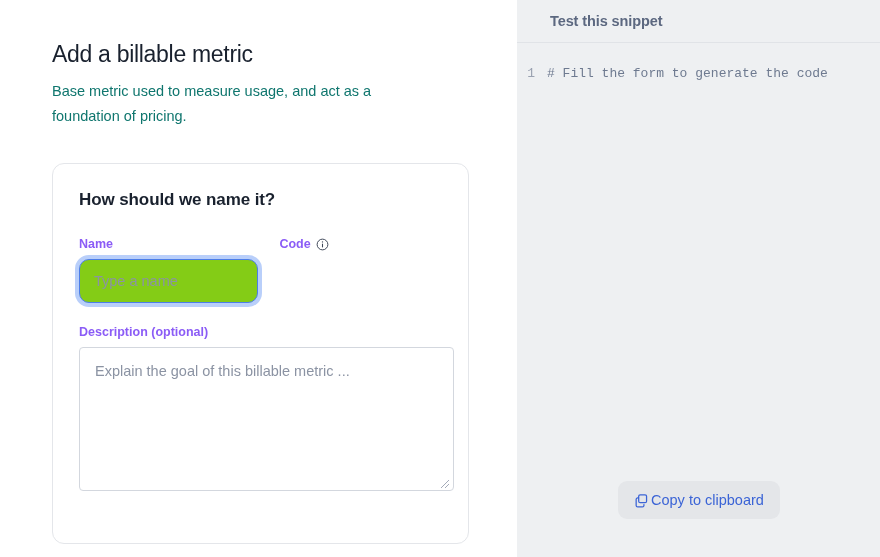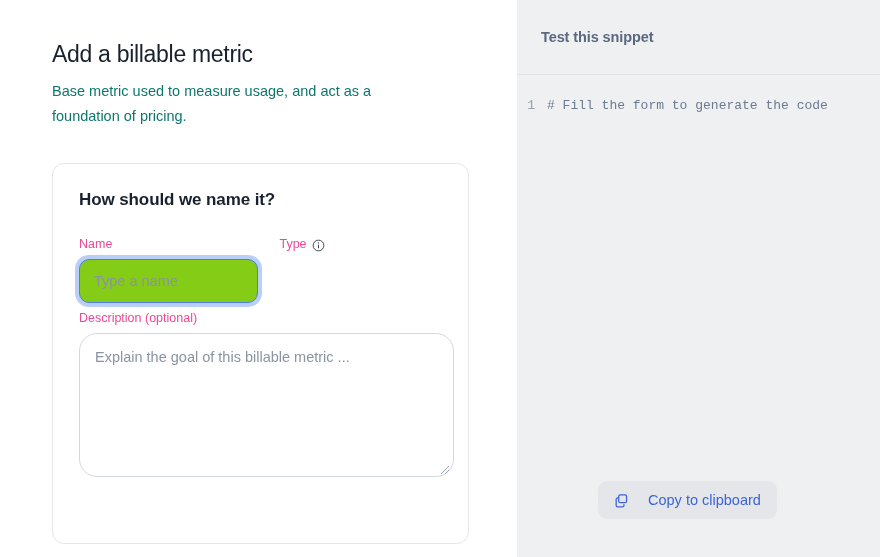--- a/index.html
+++ b/index.html
@@ -71,25 +71,25 @@
   }
   .field {
     display: flex;
     flex-direction: column;
   }
   .field-name { width: 183px; }
   .field-code { width: 178px; }
 
   .field-label {
     font-size: 12.5px;
-    font-weight: normal;
-    color: #ec4899;
+    font-weight: bold;
+    color: #8b5cf6;
     margin-bottom: 7px;
     display: flex;
-    align-items: flex-end;
+    align-items: center;
     gap: 5px;
     line-height: 1.2;
   }
   .info-icon {
     display: inline-flex;
     width: 13px;
     height: 13px;
     flex: 0 0 13px;
   }
   .info-icon svg { display: block; }
@@ -108,28 +108,28 @@
     outline: none;
   }
   .text-input::placeholder { color: #8b93a3; }
 
   .input-focused {
     border: 1.6px solid #4d7ee8;
     box-shadow: 0 0 0 4px #b9cffa;
   }
 
   .desc-block {
-    margin-top: 8px;
+    margin-top: 22px;
   }
   .textarea-input {
     box-sizing: border-box;
     width: 100%;
     height: 144px;
     border: 1px solid #d3d7de;
-    border-radius: 18px;
+    border-radius: 4px;
     background: #ffffff;
     font-family: "Liberation Sans", sans-serif;
     font-size: 14.5px;
     color: #19212e;
     padding: 13px 15px;
     outline: none;
     resize: none;
     display: block;
     line-height: 1.4;
   }
@@ -147,26 +147,26 @@
   
   .code-pane {
     width: 363px;
     height: 557px;
     background: #eef0f2;
     position: relative;
     box-sizing: border-box;
     overflow: hidden;
   }
   .code-header {
-    height: 75px;
+    height: 43px;
     box-sizing: border-box;
     border-bottom: 1px solid #e0e3e7;
     display: flex;
     align-items: center;
-    padding-left: 24px;
+    padding-left: 33px;
   }
   .code-header-title {
     font-size: 14.5px;
     font-weight: bold;
     color: #5c6880;
     letter-spacing: -0.1px;
   }
   .code-body {
     padding-top: 21px;
   }
@@ -186,25 +186,25 @@
     padding-right: 12px;
     box-sizing: border-box;
   }
   .line-code {
     color: #6e7a90;
     text-align: right;
   }
 
   .copy-button {
     position: absolute;
-    left: 81px;
+    left: 101px;
     top: 481px;
     display: inline-flex;
     align-items: center;
-    gap: 19px;
+    gap: 2px;
     height: 38px;
     padding: 0 16px;
     background: #e4e6e9;
     border: none;
     border-radius: 9px;
     color: #3b64d6;
     font-family: "Liberation Sans", sans-serif;
     font-size: 14.5px;
     cursor: pointer;
   }
@@ -235,21 +235,21 @@
 
         <div class="field field-name">
           <label class="field-label">
             <span>Name</span>
           </label>
           <input class="text-input input-focused" type="text" placeholder="Type a name" style="">
         </div>
 
         <div class="field field-code">
           <label class="field-label">
-            <span>Type</span>
+            <span>Code</span>
             <span class="info-icon">
               <svg viewBox="0 0 16 16" width="13" height="13" aria-hidden="true">
                 <circle cx="8" cy="8" r="6.6" fill="none" stroke="#3c4556" stroke-width="1.2"></circle>
                 <circle cx="8" cy="4.8" r="0.85" fill="#3c4556"></circle>
                 <rect x="7.35" y="6.7" width="1.3" height="5" rx="0.6" fill="#3c4556"></rect>
               </svg>
             </span>
           </label>
         </div>
 

